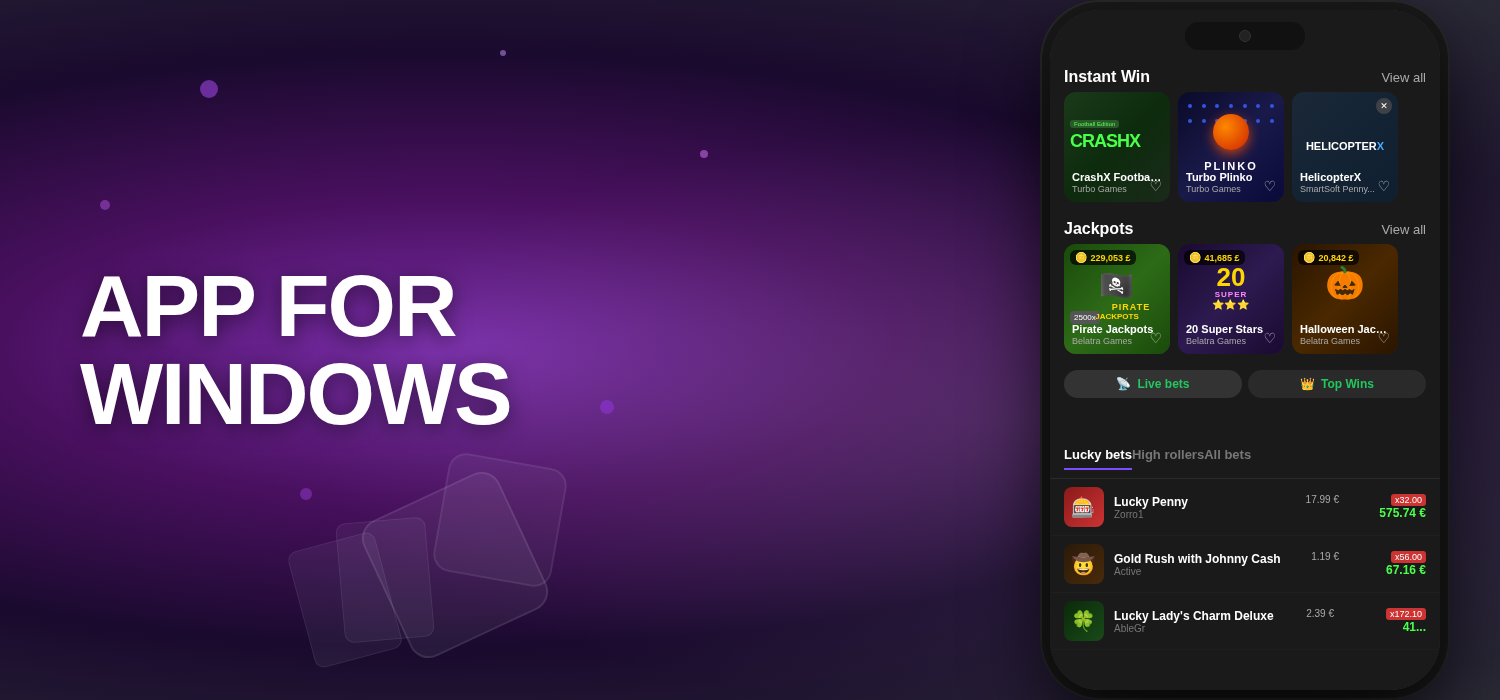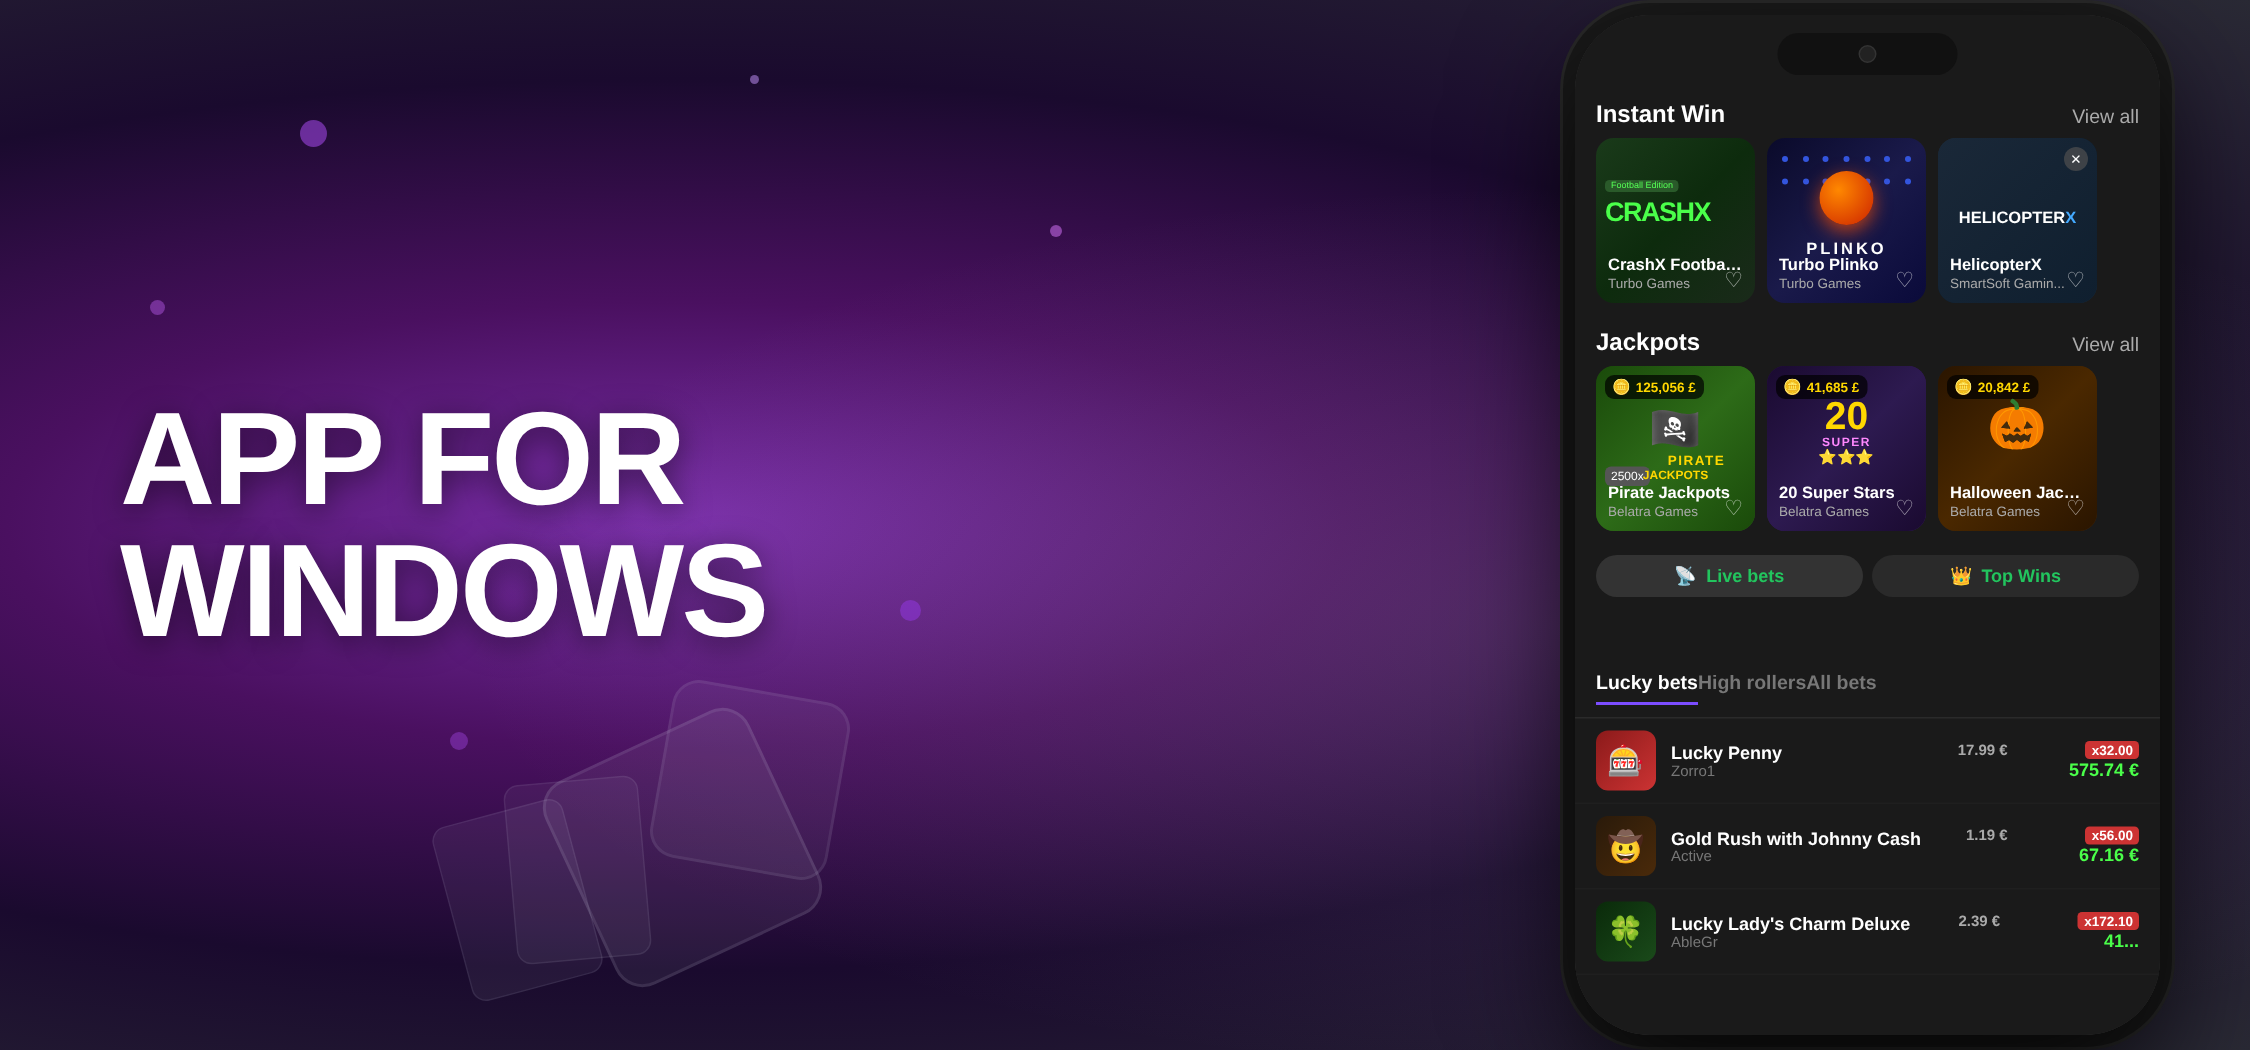--- a/index.html
+++ b/index.html
@@ -297,24 +297,23 @@
 
     .bet-info { flex: 1; min-width: 0; }
     .bet-game-name { color: #fff; font-size: 12px; font-weight: 600; }
     .bet-player { color: #777; font-size: 10px; }
 
     .bet-amounts { text-align: right; }
     .bet-original {
       color: #aaa;
       font-size: 10px;
       display: flex;
-      align-items: flex-end;
+      align-items: flex-start;
       gap: 4px;
       justify-content: flex-end;
-      font-weight: bold;
     }
     .bet-multiplier {
       background: #cc3333;
       color: #fff;
       font-size: 9px;
       padding: 1px 4px;
       border-radius: 3px;
       margin-left: 48px;
     }
     .bet-win { color: #4aff4a; font-size: 12px; font-weight: 700; }
@@ -412,37 +411,37 @@
           </div>
 
           <div class="game-card card-helicopterx">
             <div style="position:absolute;top:0;left:0;right:0;bottom:0;background:linear-gradient(135deg,#1a2838,#0f1f2f);"></div>
             <div style="position:absolute;top:50%;left:50%;transform:translate(-50%,-60%);color:#fff;font-size:11px;font-weight:900;text-align:center;line-height:1.1;z-index:2;white-space:nowrap;">HELICOPTER<span style="color:#44aaff;">X</span></div>
 
             <div style="position:absolute;top:6px;right:6px;background:rgba(80,80,80,0.7);border-radius:50%;width:16px;height:16px;display:flex;align-items:center;justify-content:center;color:#fff;font-size:9px;">✕</div>
             <div class="heart-icon">♡</div>
             <div class="card-label">
               <div class="card-label-main">HelicopterX</div>
-              <div class="card-label-sub">SmartSoft Gamin...</div>
+              <div class="card-label-sub">SmartSoft Penny...</div>
             </div>
           </div>
         </div>
 
         <div class="section-header">
           <span class="section-title">Jackpots</span>
           <span class="view-all">View all</span>
         </div>
 
         <div class="cards-row">
 
           <div class="game-card card-pirate">
             <div style="position:absolute;inset:0;background:linear-gradient(135deg,#1a4a0a,#2d6b18,#1a4a0a);"></div>
             <div class="jackpot-badge">
               <span class="coin-icon">🪙</span>
-              <span class="jackpot-amount">125,056 £</span>
+              <span class="jackpot-amount">229,053 £</span>
             </div>
             <div style="position:absolute;top:25px;left:0;right:0;text-align:center;z-index:2;">
               <div style="font-size:28px;">🏴‍☠️</div>
               <div style="color:#ffd700;font-size:9px;font-weight:900;letter-spacing:1px;margin-left:28px;">PIRATE</div>
               <div style="color:#ffd700;font-size:8px;font-weight:800;">JACKPOTS</div>
             </div>
             <div class="multiplier-badge">2500x</div>
             <div class="heart-icon">♡</div>
             <div class="card-label">
               <div class="card-label-main">Pirate Jackpots</div>

